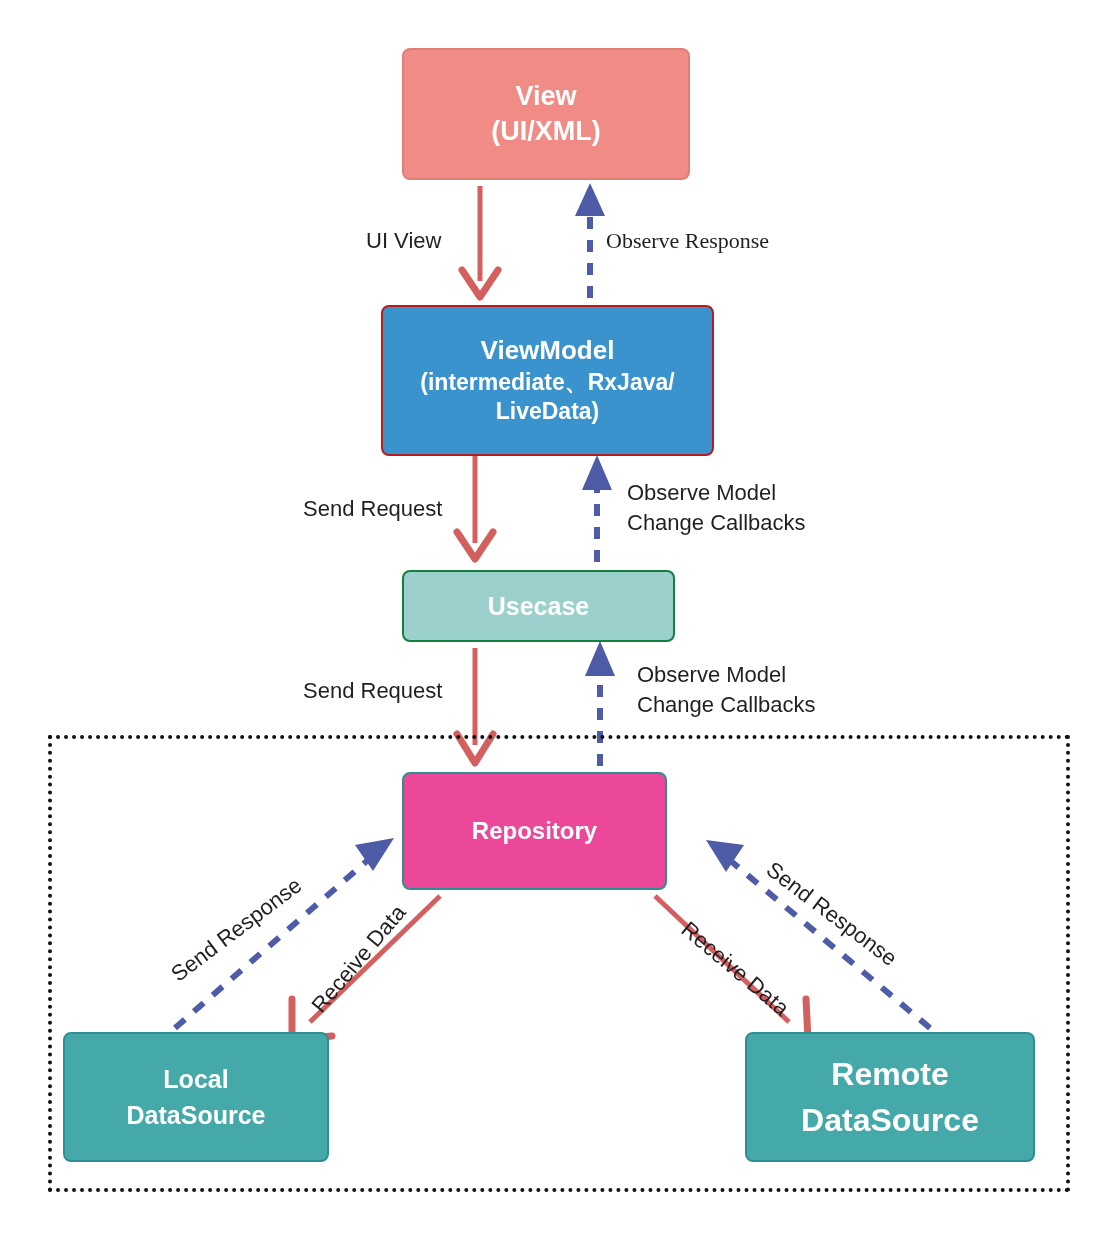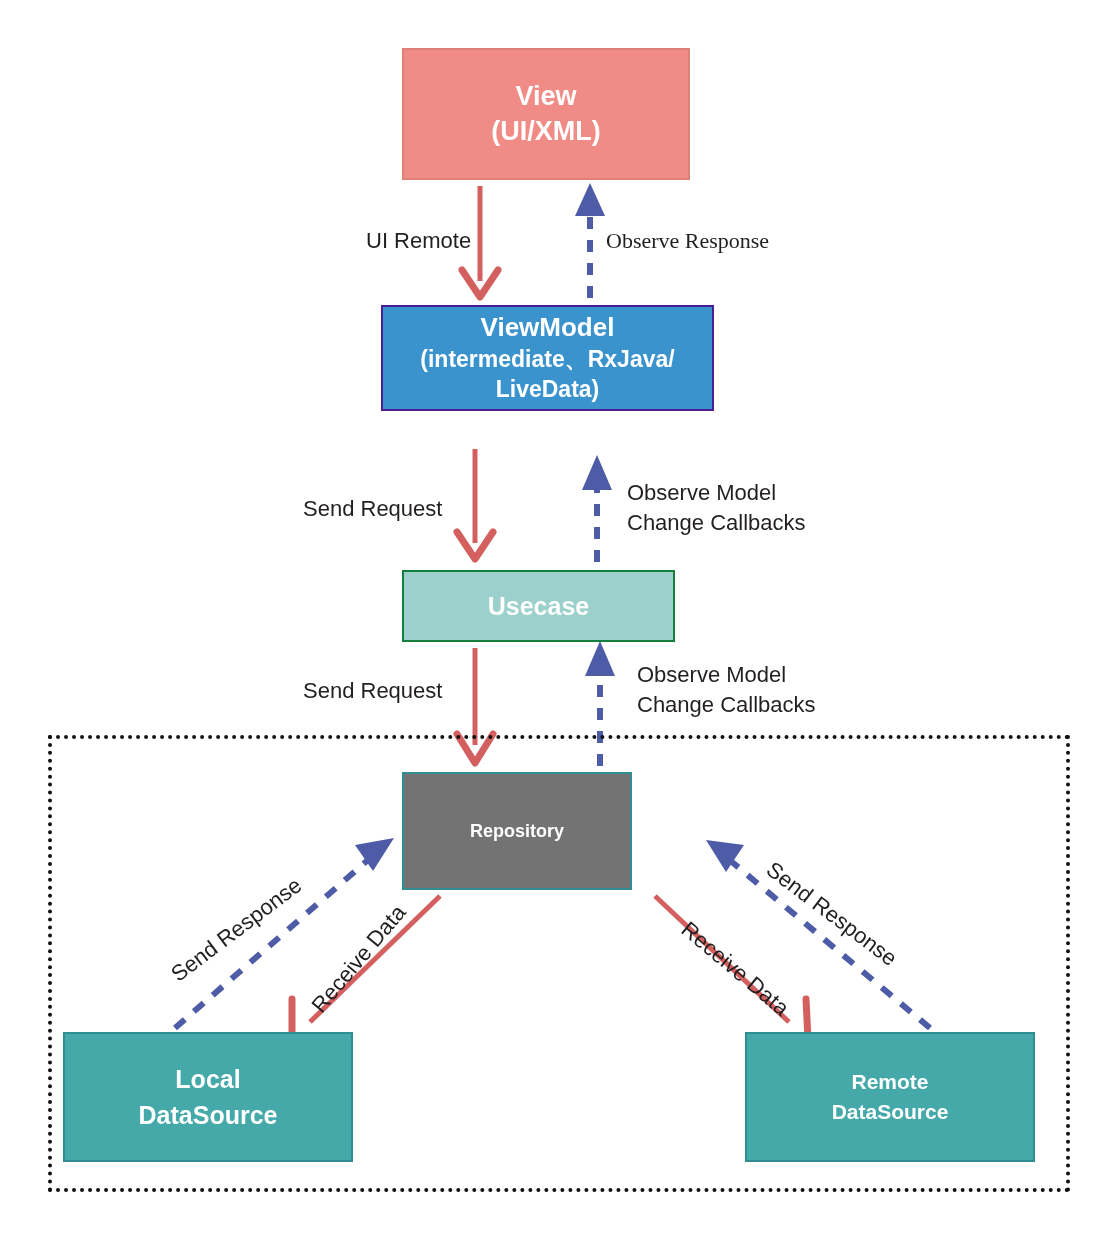--- a/index.html
+++ b/index.html
@@ -27,71 +27,71 @@
   }
   .node {
     position: absolute;
     box-sizing: border-box;
     display: flex;
     flex-direction: column;
     align-items: center;
     justify-content: center;
     text-align: center;
     color: #ffffff;
-    border-radius: 0;
+    border-radius: 8px;
     z-index: 5;
   }
   .node .title {
     font-weight: bold;
   }
   .node .sub {
     font-weight: bold;
   }
   
   #node-view {
     left: 402px; top: 48px; width: 288px; height: 132px;
     background: #F08C85;
     border: 2px solid #DE8078;
     font-size: 27px;
     line-height: 1.28;
   }
   #node-viewmodel {
-    left: 381px; top: 305px; width: 333px; height: 106px;
+    left: 381px; top: 305px; width: 333px; height: 151px;
     background: #3B93CE;
-    border: 2px solid #4c1d95;
+    border: 2px solid #b91c1c;
     font-size: 24px;
     line-height: 1.3;
     align-items: center;
   }
   #node-viewmodel .title { font-size: 26px; }
   #node-viewmodel .sub { font-size: 23px; }
   #node-usecase {
     left: 402px; top: 570px; width: 273px; height: 72px;
     background: #9BD0CC;
     border: 2px solid #15803d;
     font-size: 25px;
   }
   #node-repository {
-    left: 402px; top: 772px; width: 230px; height: 118px;
-    background: #737373;
+    left: 402px; top: 772px; width: 265px; height: 118px;
+    background: #ec4899;
     border: 2px solid #2F8E92;
-    font-size: 18px;
+    font-size: 24px;
   }
   #node-local {
-    left: 63px; top: 1032px; width: 290px; height: 130px;
+    left: 63px; top: 1032px; width: 266px; height: 130px;
     background: #45A8A9;
     border: 2px solid #2F8E92;
     font-size: 25px;
     line-height: 1.45;
   }
   #node-remote {
     left: 745px; top: 1032px; width: 290px; height: 130px;
     background: #45A8A9;
     border: 2px solid #2F8E92;
-    font-size: 21px;
+    font-size: 32px;
     line-height: 1.45;
   }
   
   #dotted-boundary {
     position: absolute;
     left: 48px; top: 735px;
     width: 1022px; height: 457px;
     box-sizing: border-box;
     border: 4px dotted #111111;
     z-index: 1;
@@ -201,21 +201,21 @@
   <div class="node" id="node-local">
     <span class="title">Local</span>
     <span class="title">DataSource</span>
   </div>
 
   <div class="node" id="node-remote">
     <span class="title">Remote</span>
     <span class="title">DataSource</span>
   </div>
 
-  <div class="edge-label" id="lbl-ui-event">UI Remote</div>
+  <div class="edge-label" id="lbl-ui-event">UI View</div>
 
   <div class="edge-label" id="lbl-observe-resp">Observe Response</div>
 
   <div class="edge-label" id="lbl-send-req-1">Send Request</div>
 
   <div class="edge-label" id="lbl-obs-model-1">Observe Model
 Change Callbacks</div>
 
   <div class="edge-label" id="lbl-send-req-2">Send Request</div>
 

